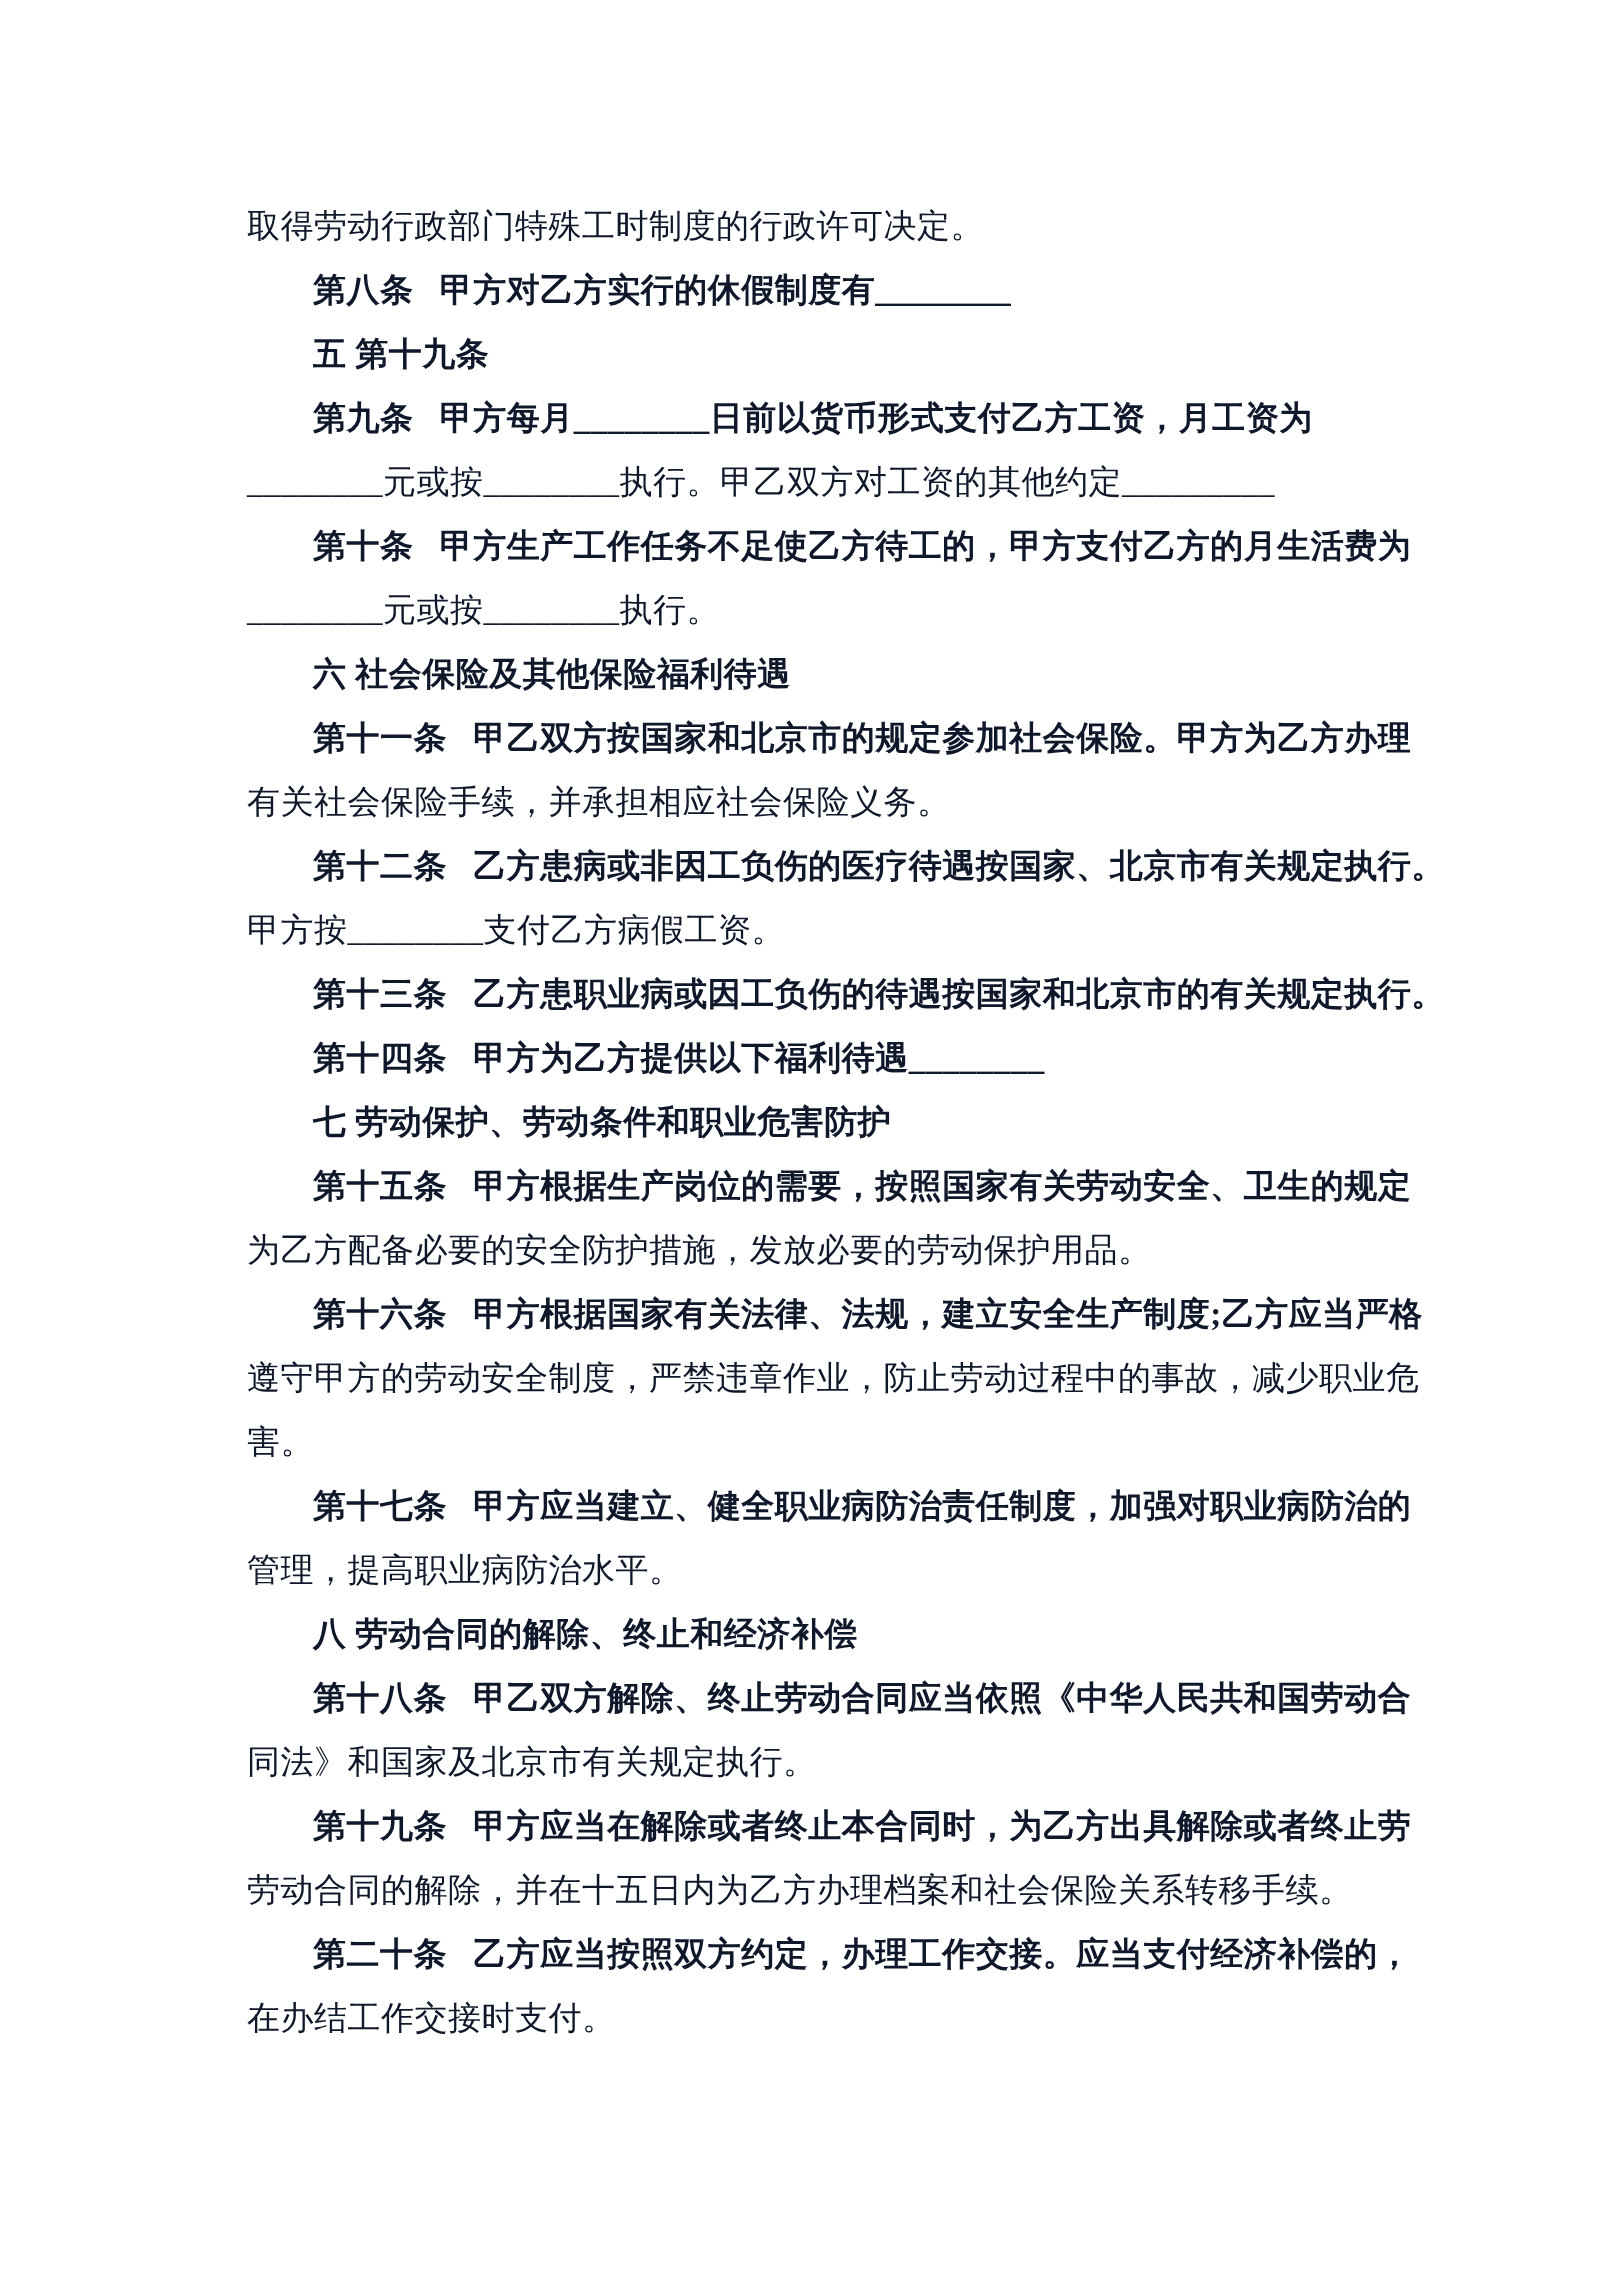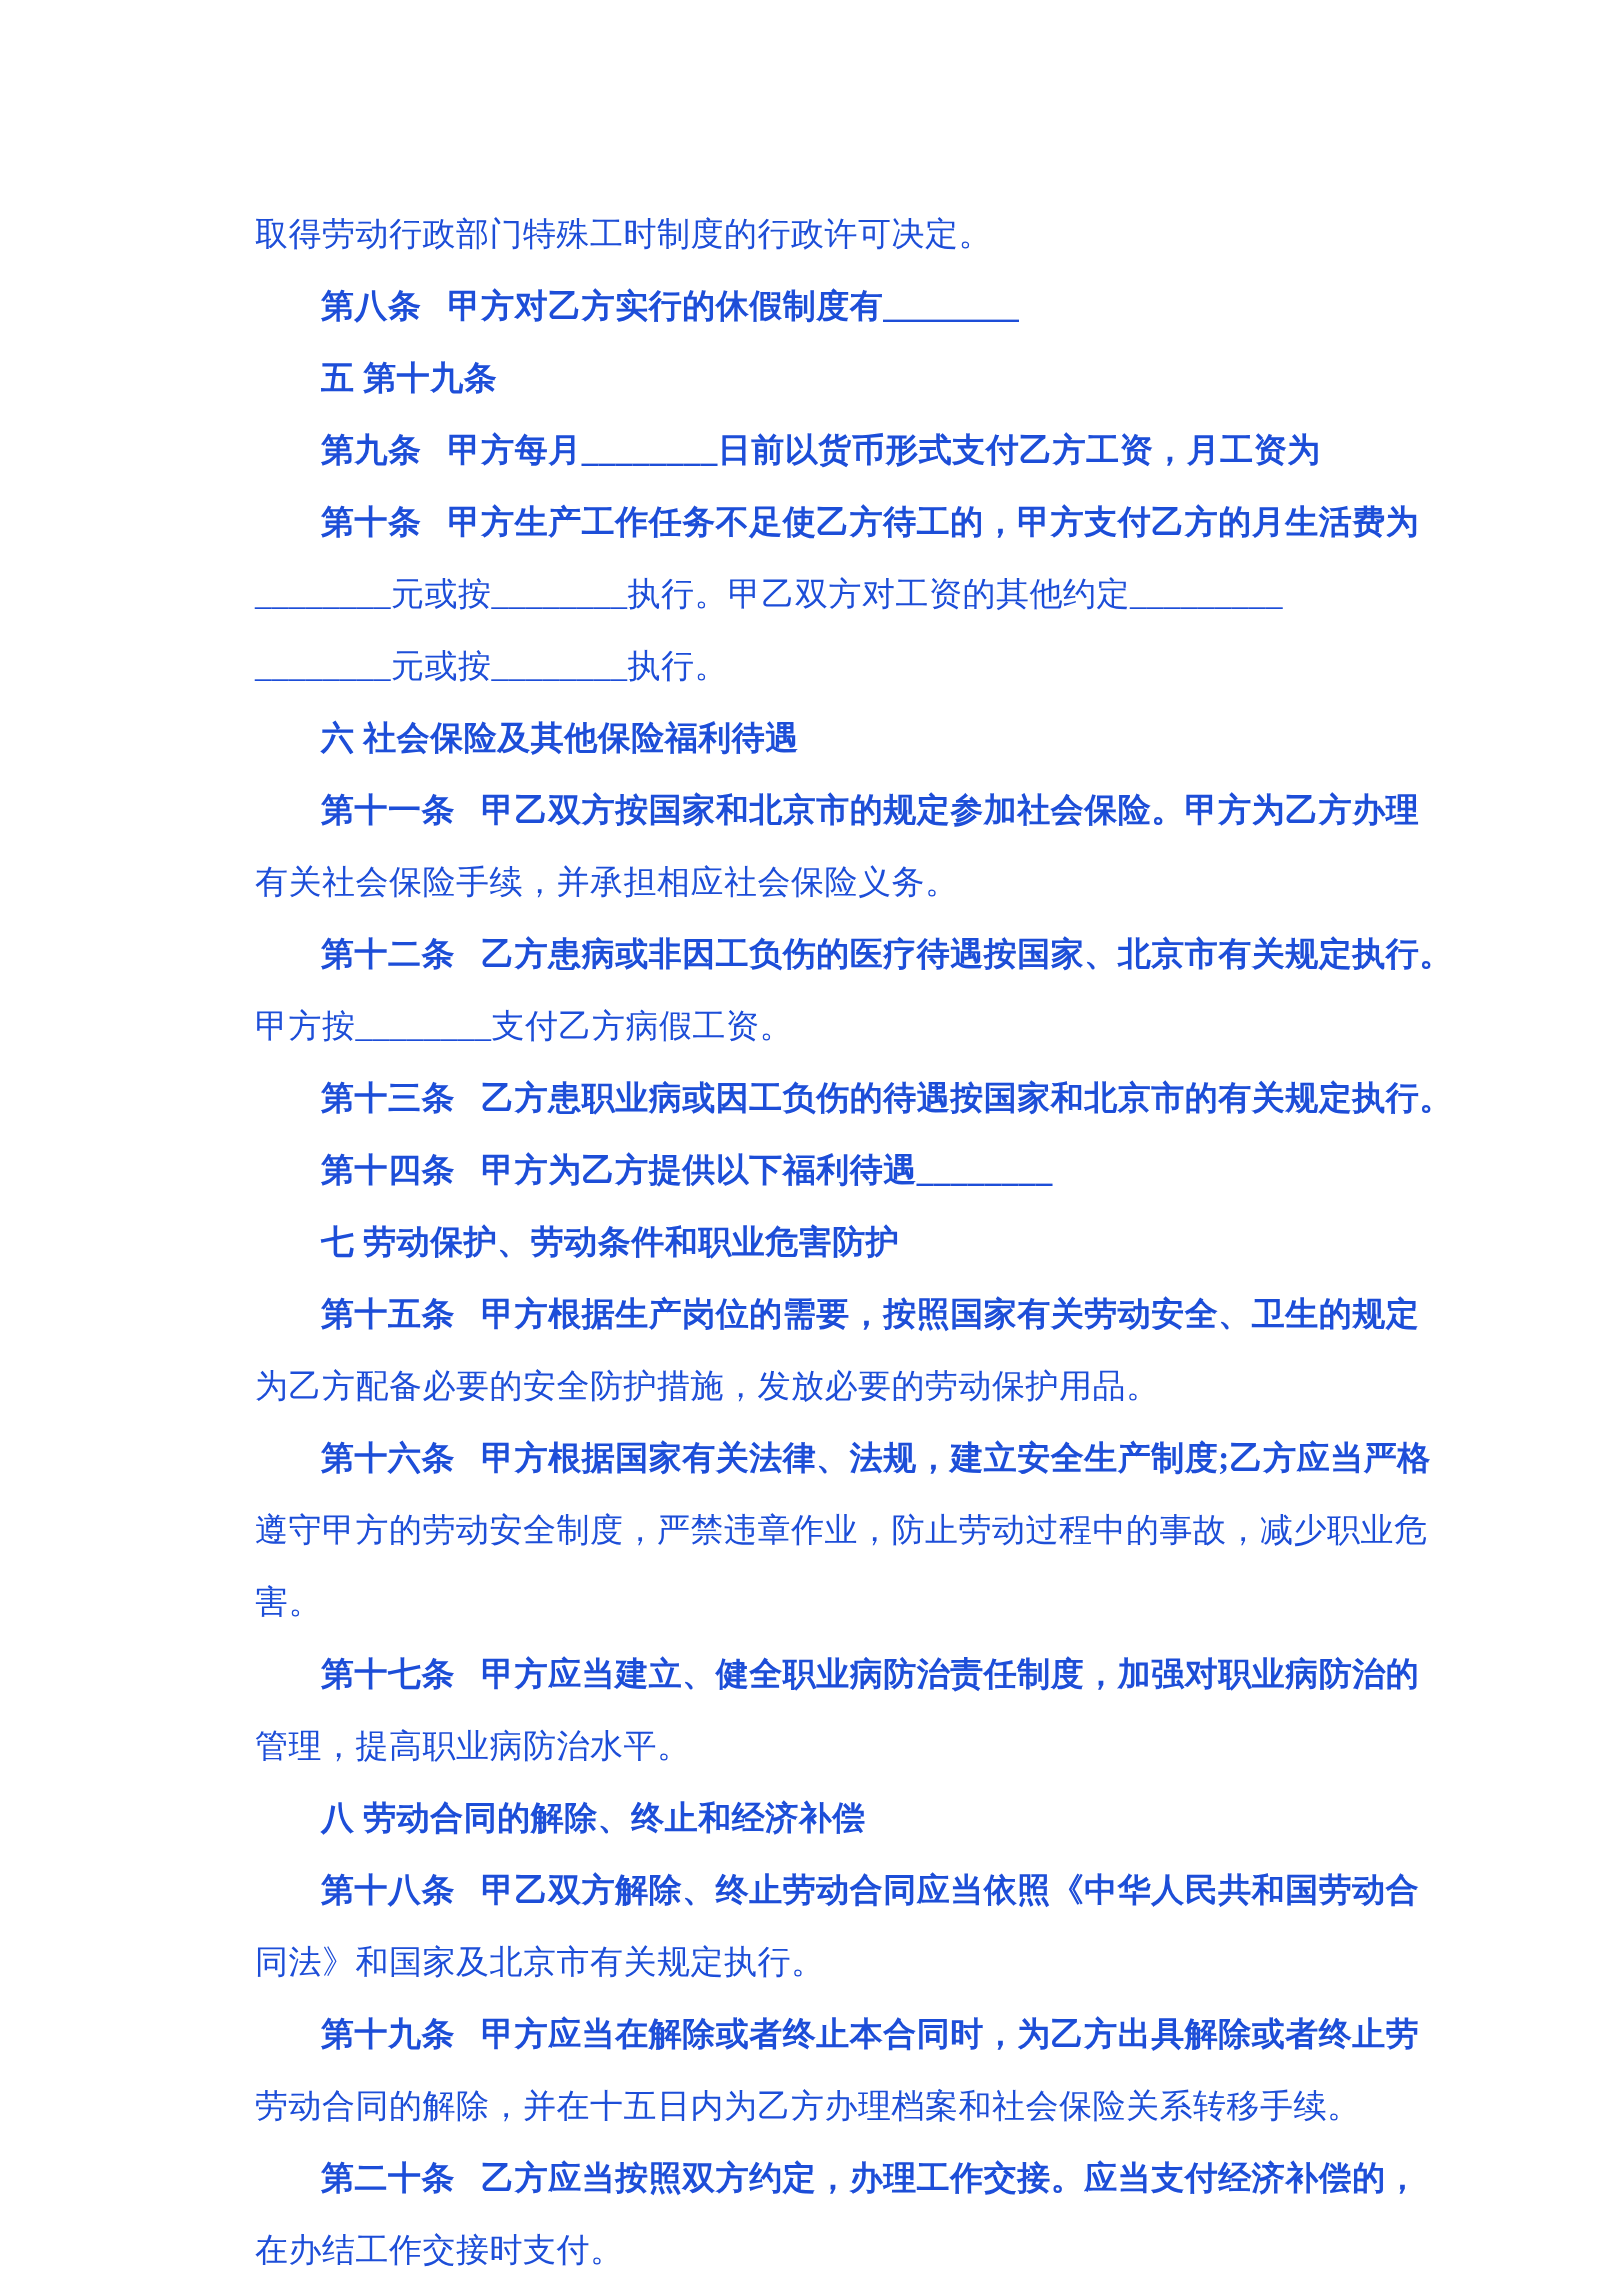--- a/index.html
+++ b/index.html
@@ -14,46 +14,46 @@
     background: #ffffff;
     overflow: hidden;
   }
   .doc {
     position: absolute;
     left: 247px;
     top: 194px;
     width: 1243px;
   }
   .line {
-    margin: 8px;
+    margin: 0;
     padding: 0;
     font-family: "Liberation Serif", "DejaVu Serif", serif;
     font-size: 33px;
     line-height: 64px;
     height: 64px;
     letter-spacing: 0.5px;
-    color: #1d4ed8;
+    color: #0f172a;
     white-space: pre;
   }
   .line.indent {
     text-indent: 66px;
     font-weight: bold;
   }
 </style>
 </head>
 <body>
 
 <div class="page">
   <div class="doc" id="doc">
       <p class="line">取得劳动行政部门特殊工时制度的行政许可决定。</p>
       <p class="line indent">第八条   甲方对乙方实行的休假制度有________</p>
       <p class="line indent">五 第十九条</p>
       <p class="line indent">第九条   甲方每月________日前以货币形式支付乙方工资，月工资为</p>
+      <p class="line">________元或按________执行。甲乙双方对工资的其他约定_________</p>
       <p class="line indent">第十条   甲方生产工作任务不足使乙方待工的，甲方支付乙方的月生活费为</p>
-      <p class="line">________元或按________执行。甲乙双方对工资的其他约定_________</p>
       <p class="line">________元或按________执行。</p>
       <p class="line indent">六 社会保险及其他保险福利待遇</p>
       <p class="line indent">第十一条   甲乙双方按国家和北京市的规定参加社会保险。甲方为乙方办理</p>
       <p class="line">有关社会保险手续，并承担相应社会保险义务。</p>
       <p class="line indent">第十二条   乙方患病或非因工负伤的医疗待遇按国家、北京市有关规定执行。</p>
       <p class="line">甲方按________支付乙方病假工资。</p>
       <p class="line indent">第十三条   乙方患职业病或因工负伤的待遇按国家和北京市的有关规定执行。</p>
       <p class="line indent">第十四条   甲方为乙方提供以下福利待遇________</p>
       <p class="line indent">七 劳动保护、劳动条件和职业危害防护</p>
       <p class="line indent">第十五条   甲方根据生产岗位的需要，按照国家有关劳动安全、卫生的规定</p>

